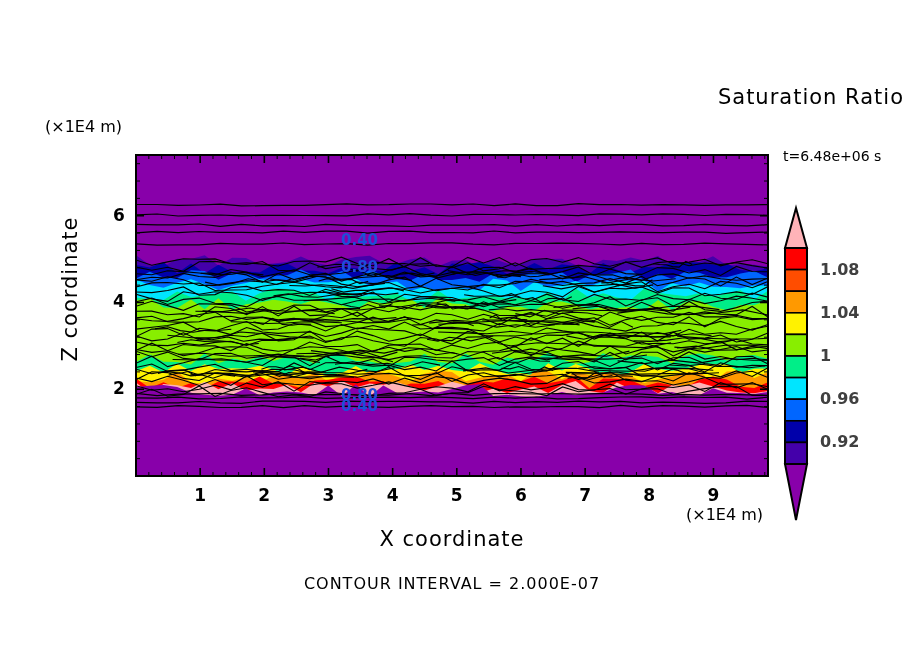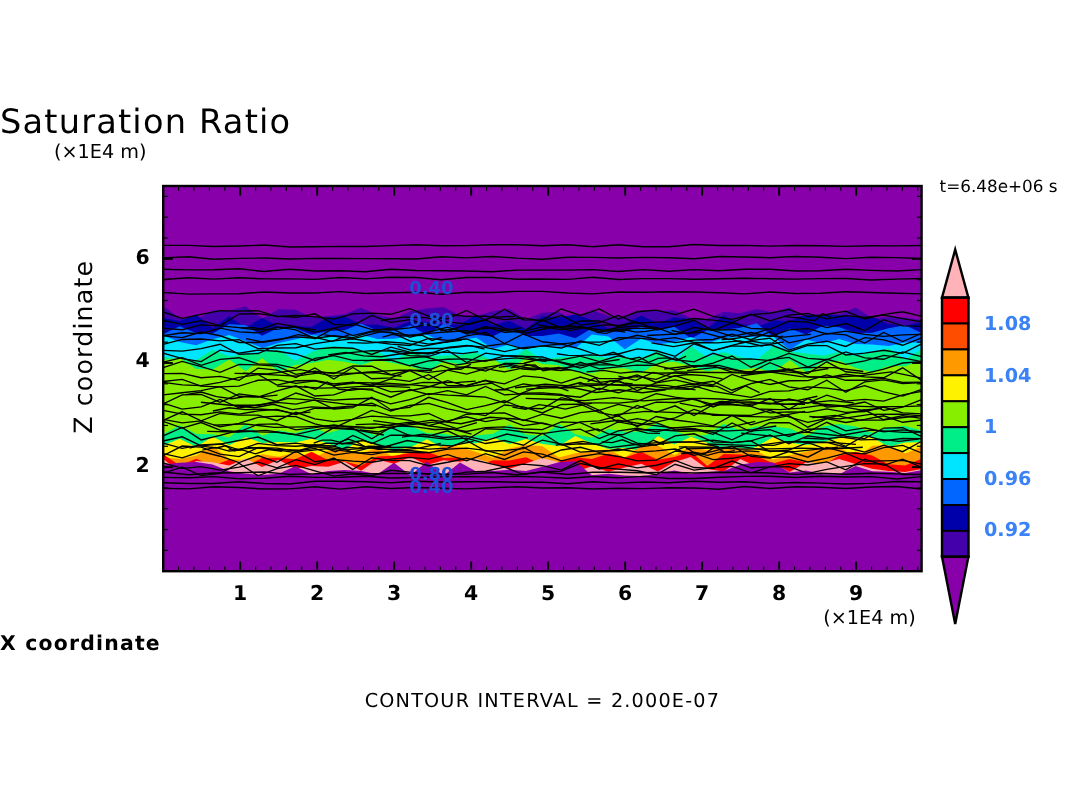--- a/index.html
+++ b/index.html
@@ -3,35 +3,35 @@
 <meta charset="utf-8">
 <style>
   html,body{margin:0;padding:0;}
   body{
     width:904px;height:654px;background:#ffffff;
     font-family:"DejaVu Sans", sans-serif;
     position:relative;overflow:hidden;
   }
   .lbl{position:absolute;color:#000;white-space:nowrap;}
   #title{
-    left:0;right:0;top:85px;text-align:left;
-    font-size:28px;letter-spacing:1px;
+    left:0;right:0;top:85px;text-align:right;
+    font-size:21px;letter-spacing:1px;
   }
   #zunit{left:45px;top:117px;font-size:16px;}
   #xunit{left:686px;top:505px;font-size:16px;}
   #time{left:783px;top:148px;font-size:14px;}
-  #xaxis-label{left:0;right:0;top:527px;font-size:17px;letter-spacing:1px;font-weight:bold;}
+  #xaxis-label{left:0;right:0;top:527px;text-align:center;font-size:21px;letter-spacing:1px;}
   #yaxis-label{
     left:-10px;top:277px;width:160px;text-align:center;font-size:21px;
     letter-spacing:1px;transform:rotate(-90deg);transform-origin:50% 50%;
   }
   #cinterval{left:0;right:0;top:574px;text-align:center;font-size:16px;letter-spacing:1px;}
   #plot-svg{position:absolute;left:0;top:0;}
   .tickval{position:absolute;font-size:17px;font-weight:bold;color:#000;}
-  .cbval{position:absolute;font-size:16px;font-weight:bold;color:#3b82f6;}
+  .cbval{position:absolute;font-size:16px;font-weight:bold;color:#404040;}
   .clabel{position:absolute;font-size:15px;font-weight:bold;color:#1d4ed8;letter-spacing:0px;}
 </style>
 </head>
 <body>
 
 <div class="lbl" id="title">Saturation Ratio</div>
 <div class="lbl" id="zunit">(×1E4 m)</div>
 <div class="lbl" id="xunit">(×1E4 m)</div>
 <div class="lbl" id="time">t=6.48e+06 s</div>
 <div class="lbl" id="xaxis-label">X coordinate</div>

